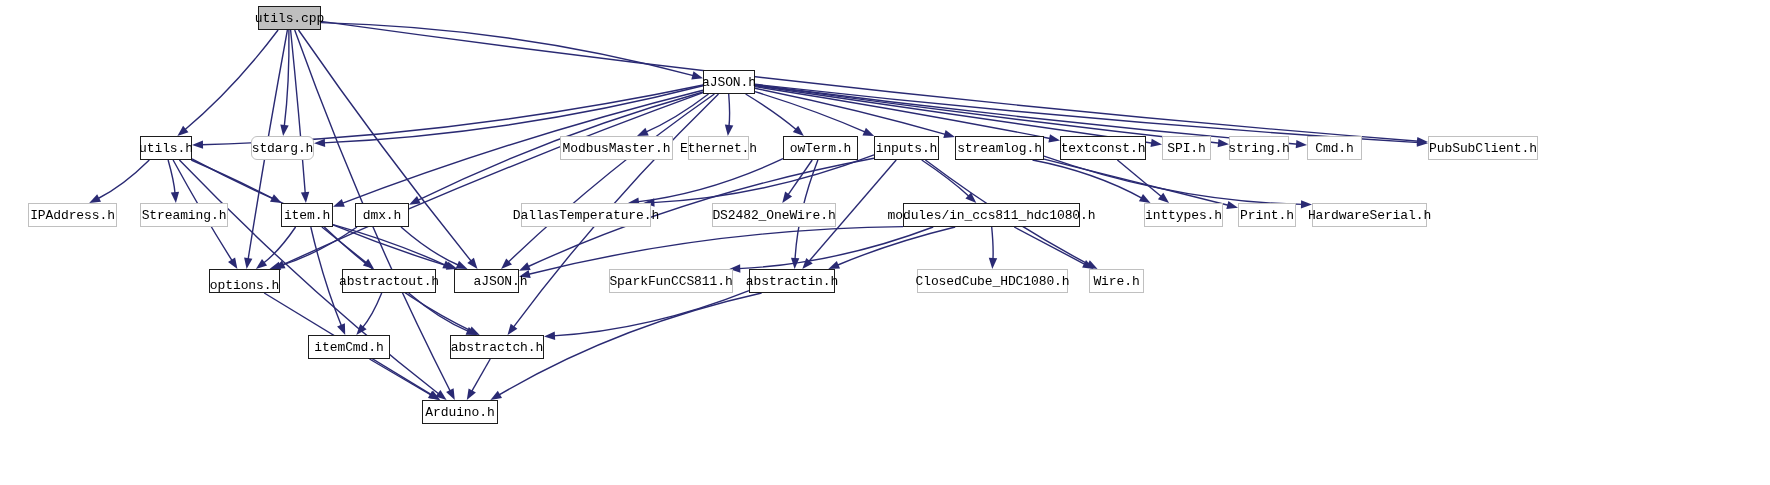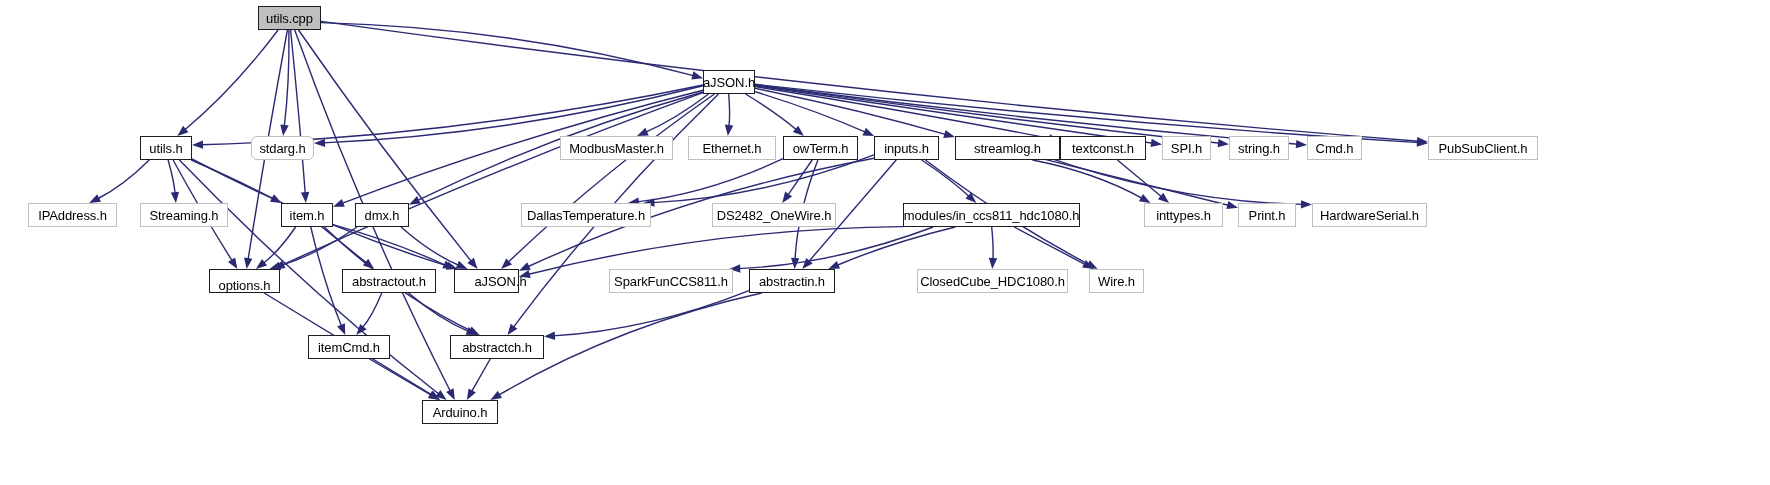--- a/index.html
+++ b/index.html
@@ -41,20 +41,21 @@
   .gnode.strong {
     border: 1px solid #1d1d1d;
   }
   .gnode.root {
     background: #bfbfbf;
     border: 1px solid #1d1d1d;
   }
   .gnode span {
     display: block;
     transform: translateY(-0.5px);
+    font-family: Liberation Mono, monospace;
   }
 </style>
 </head>
 <body>
 
 <div id="graph-root">
   <svg id="edge-layer" viewBox="0 0 1770 485">
       <path d="M 321.0 22.6 Q 515.3 27.6 694.3 75.9" fill="none" stroke="#2a2a73" stroke-width="1.4"></path>
       <polygon points="703.0,78.2 691.3,79.4 693.5,71.3" fill="#2a2a73"></polygon>
       <path d="M 278.1 30.0 Q 233.8 88.8 184.3 130.2" fill="none" stroke="#2a2a73" stroke-width="1.4"></path>
@@ -189,30 +190,30 @@
       </div>
       <div class="gnode strong" style="left: 140px; top: 136px; width: 52px; height: 24px;">
         <span>utils.h</span>
       </div>
       <div class="gnode" style="left: 251px; top: 136px; width: 63px; height: 24px; border-radius: 6px;">
         <span>stdarg.h</span>
       </div>
       <div class="gnode" style="left: 560px; top: 136px; width: 113px; height: 24px;">
         <span>ModbusMaster.h</span>
       </div>
-      <div class="gnode" style="left: 688px; top: 136px; width: 88px; height: 24px;">
+      <div class="gnode" style="left: 688px; top: 136px; width: 61px; height: 24px;">
         <span>Ethernet.h</span>
       </div>
       <div class="gnode strong" style="left: 783px; top: 136px; width: 75px; height: 24px;">
         <span>owTerm.h</span>
       </div>
       <div class="gnode strong" style="left: 874px; top: 136px; width: 65px; height: 24px;">
         <span>inputs.h</span>
       </div>
-      <div class="gnode strong" style="left: 955px; top: 136px; width: 105px; height: 24px; justify-content: center;">
+      <div class="gnode strong" style="left: 955px; top: 136px; width: 89px; height: 24px; justify-content: center;">
         <span>streamlog.h</span>
       </div>
       <div class="gnode strong" style="left: 1060px; top: 136px; width: 86px; height: 24px;">
         <span>textconst.h</span>
       </div>
       <div class="gnode" style="left: 1162px; top: 136px; width: 49px; height: 24px;">
         <span>SPI.h</span>
       </div>
       <div class="gnode" style="left: 1229px; top: 136px; width: 60px; height: 24px;">
         <span>string.h</span>

